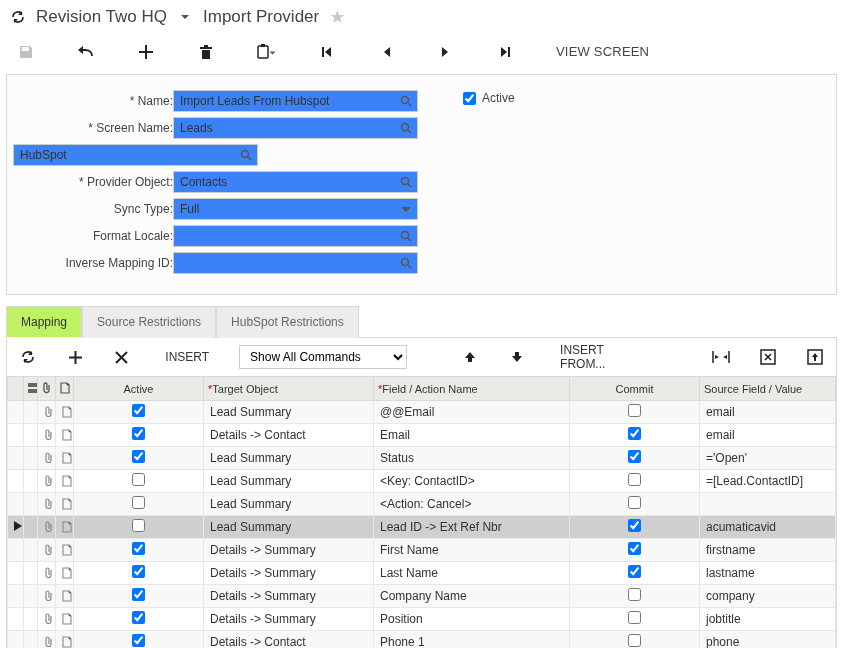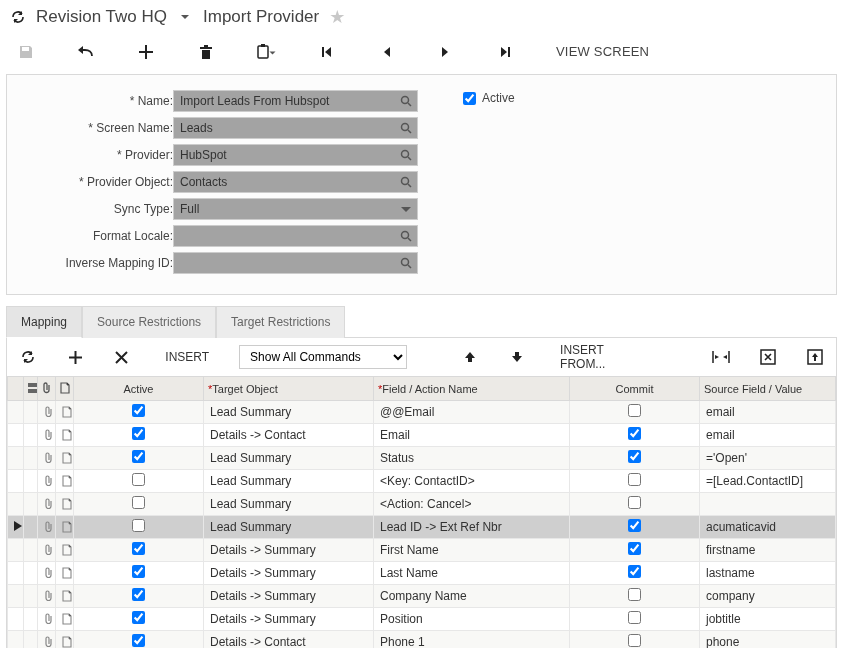--- a/index.html
+++ b/index.html
@@ -81,21 +81,21 @@
     flex: 1;
     max-width: 245px;
   }
   .field-wrap input, .field-wrap select {
     width: 100%;
     height: 22px;
     border: 1px solid #ccc;
     padding: 0 22px 0 6px;
     font-size: 12px;
     color: #333;
-    background: #a3a3a3;
+    background: #3b82f6;
   }
   .field-wrap .suffix-icon {
     position: absolute;
     right: 4px;
     top: 3px;
     width: 16px;
     height: 16px;
     display: flex;
     align-items: center;
     justify-content: center;
@@ -122,21 +122,21 @@
     border: 1px solid #d9d9d9;
     border-bottom: none;
     margin-right: 0;
     cursor: pointer;
     position: relative;
     top: 1px;
     color: #666;
     font-size: 12px;
   }
   .tab.active {
-    background: #e5e5e5;
+    background: #bef264;
     color: #333;
     border-bottom: 1px solid #fff;
   }
 
   
   .grid-toolbar {
     display: flex;
     align-items: center;
     padding: 6px 8px;
     gap: 20px;
@@ -312,21 +312,20 @@
         <input value="Leads" style="">
         <span class="suffix-icon">
             <svg width="12" height="12" viewBox="0 0 12 12">
               <circle cx="5" cy="5" r="3.5" fill="none" stroke="#555" stroke-width="1.5"></circle>
               <path stroke="#555" stroke-width="1.5" d="M8 8l3 3"></path>
             </svg>
           </span>
       </div>
     </div>
     <div class="form-row">
-      <label><span class="req">* </span><span>Provider:</span></label>
       <div class="field-wrap">
         <input value="HubSpot" style="">
         <span class="suffix-icon">
             <svg width="12" height="12" viewBox="0 0 12 12">
               <circle cx="5" cy="5" r="3.5" fill="none" stroke="#555" stroke-width="1.5"></circle>
               <path stroke="#555" stroke-width="1.5" d="M8 8l3 3"></path>
             </svg>
           </span>
       </div>
     </div>
@@ -382,21 +381,21 @@
     <div class="active-check">
       <input type="checkbox" checked="" style="">
       <span>Active</span>
     </div>
   </div>
 </div>
 
 <div class="tabs">
   <div class="tab active">Mapping</div>
   <div class="tab">Source Restrictions</div>
-  <div class="tab">Target Restrictions</div>
+  <div class="tab">HubSpot Restrictions</div>
 </div>
 
 <div class="grid-toolbar">
   <div class="gt-btn">
     <svg width="16" height="16" viewBox="0 0 16 16">
         <path fill="none" stroke="#222" stroke-width="1.6" d="M3 8a5 5 0 0 1 9-3M13 8a5 5 0 0 1-9 3"></path>
         <path fill="#222" d="M12 2v4h-4zM4 14v-4h4z"></path>
       </svg>
   </div>
   <div class="gt-btn">

